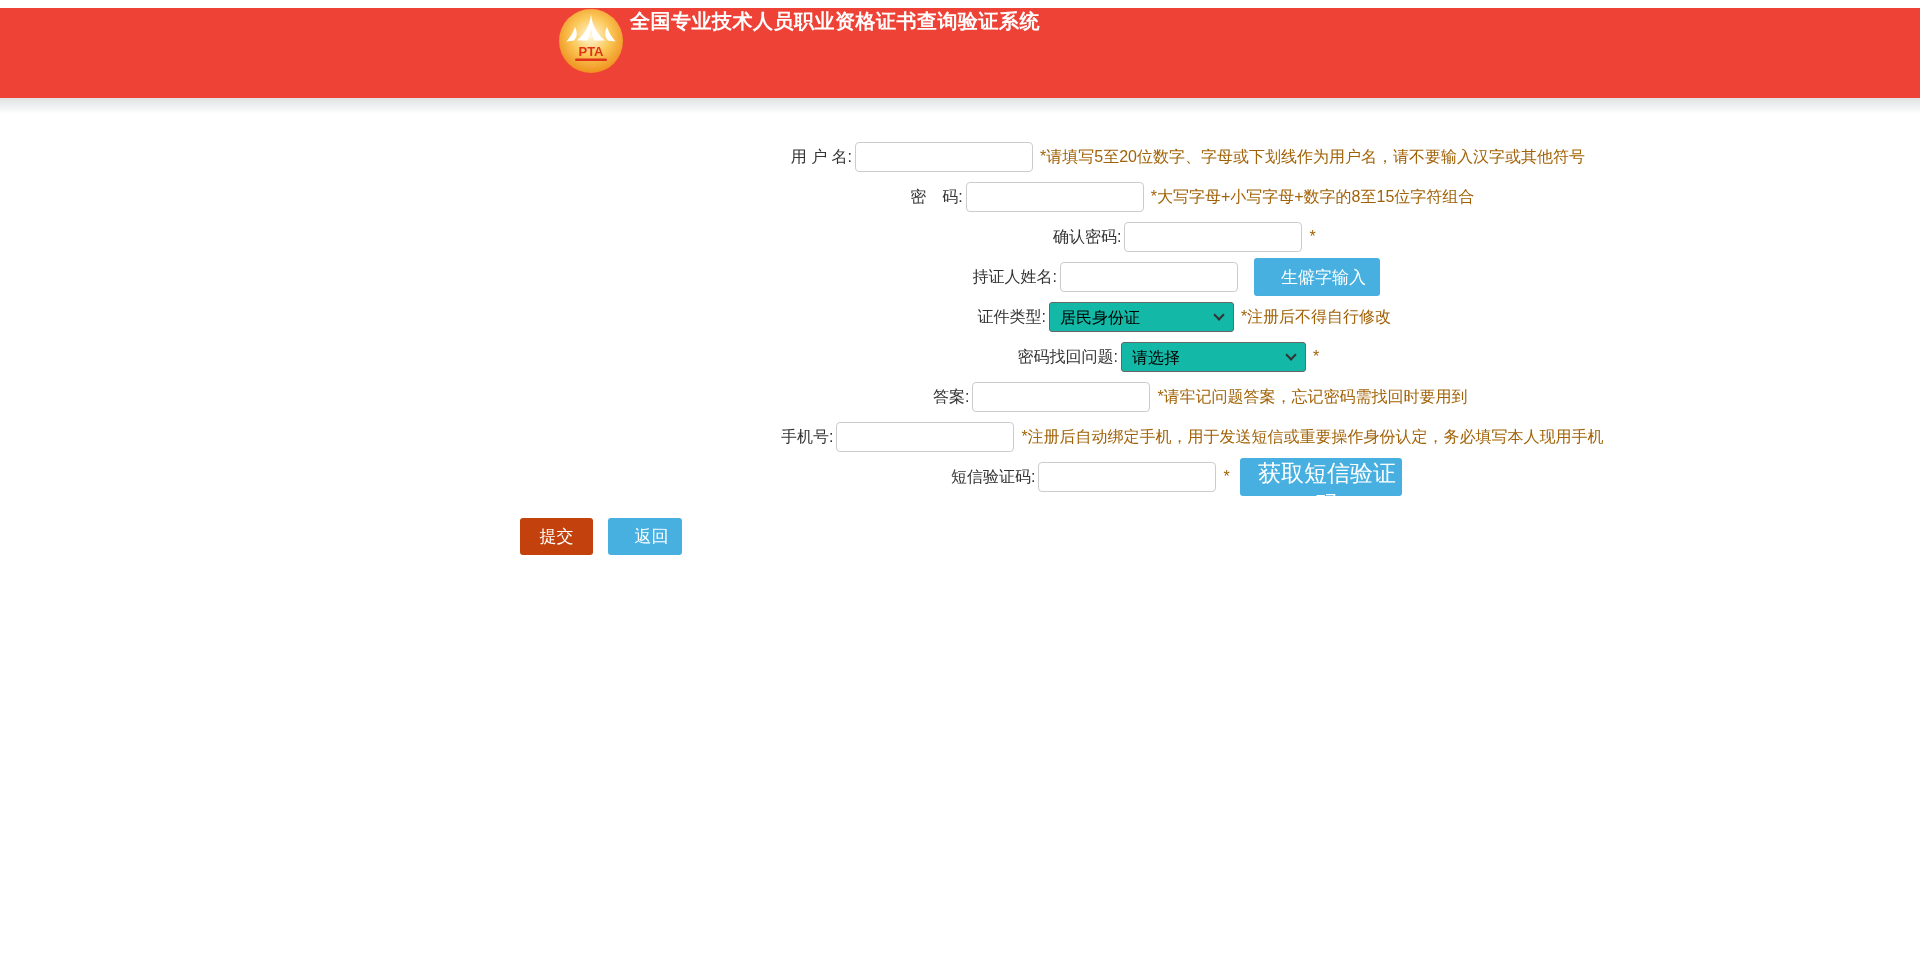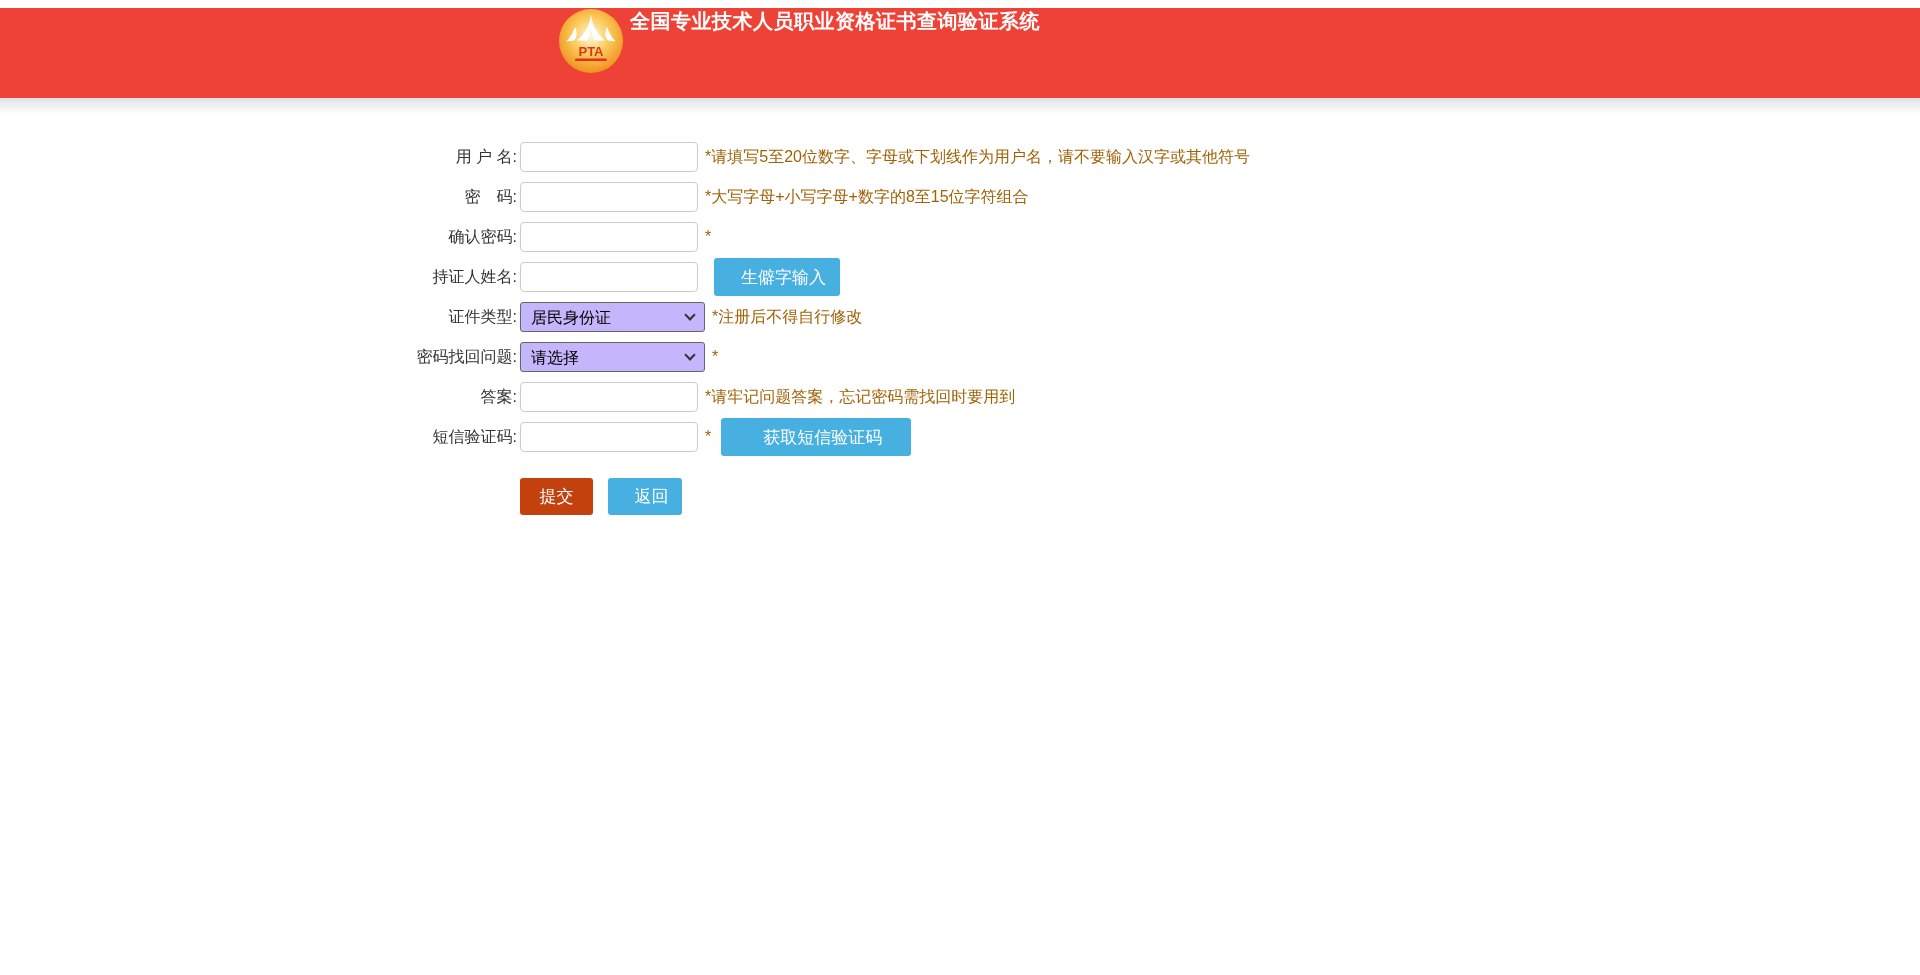--- a/index.html
+++ b/index.html
@@ -18,51 +18,51 @@
   .title {
     color:#ffffff; font-size:20px; font-weight:bold;
     margin-left:6px; letter-spacing:0.5px; white-space:nowrap;
   }
   .header-shadow {
     height:16px;
     background:linear-gradient(to bottom, rgba(96,106,116,0.20), rgba(255,255,255,0));
   }
 
   .form { margin-top:23px; }
-  .row { height:40px; display:flex; align-items:center; padding-left:350px; }
+  .row { height:40px; display:flex; align-items:center; padding-left:350px;justify-content:center; }
   .lbl {
     width:167px; margin-right:3px; text-align:right;
     font-size:16px; color:#333; white-space:nowrap; flex:0 0 auto;
   }
   .txt {
     width:178px; height:30px; flex:0 0 auto;
     border:1px solid #ccc; border-radius:4px; background:#fff;
     outline:none; padding:0 8px; font-size:15px; color:#333;
     font-family:inherit;
   }
   .selwrap { position:relative; width:185px; height:30px; flex:0 0 auto; }
   .sel {
     appearance:none; -webkit-appearance:none; -moz-appearance:none;
     width:185px; height:30px;
-    border:1px solid #666; border-radius:3px; background:#c4b5fd;
+    border:1px solid #666; border-radius:3px; background:#14b8a6;
     padding:0 26px 0 10px; font-size:16px; color:#000;
     font-family:inherit; outline:none;
   }
   .chev {
     position:absolute; right:11px; top:9px; width:8px; height:8px;
     border-right:2px solid #333; border-bottom:2px solid #333;
     transform:rotate(45deg); pointer-events:none;
   }
   .hint {
     margin-left:7px; font-size:16px; color:#a16207; white-space:nowrap;
   }
   .btn { border:none; cursor:pointer; font-family:inherit; color:#fff; border-radius:3px; }
   .btn-blue { background:#47b0e0;padding-left:13px; }
   .rare-btn { width:126px; height:38px; margin-left:16px; font-size:17px; }
-  .sms-btn  { width:190px; height:38px; margin-left:10px; font-size:17px; }
+  .sms-btn  { width:162px; height:38px; margin-left:10px; font-size:23px; }
   .actions { display:flex; padding-left:520px; margin-top:21px; }
   .submit-btn { width:73px; height:37px; background:#c2410c; font-size:17px; }
   .back-btn   { width:74px; height:37px; margin-left:15px; font-size:17px; }
 </style>
 </head>
 <body>
 
 <div class="page">
 
   <div class="top-gap"></div>
@@ -137,20 +137,25 @@
       <span class="hint">*</span>
     </div>
 
     <div class="row">
       <span class="lbl">答案:</span>
       <input class="txt" type="text" value="" style="">
       <span class="hint">*请牢记问题答案，忘记密码需找回时要用到</span>
     </div>
 
 
+    <div class="row">
+      <span class="lbl">手机号:</span>
+      <input class="txt" type="text" value="" style="">
+      <span class="hint">*注册后自动绑定手机，用于发送短信或重要操作身份认定，务必填写本人现用手机</span>
+    </div>
 
     <div class="row">
       <span class="lbl">短信验证码:</span>
       <input class="txt" type="text" value="" style="">
       <span class="hint">*</span>
       <button class="btn btn-blue sms-btn">获取短信验证码</button>
     </div>
 
     <div class="actions">
       <button class="btn submit-btn">提交</button>

